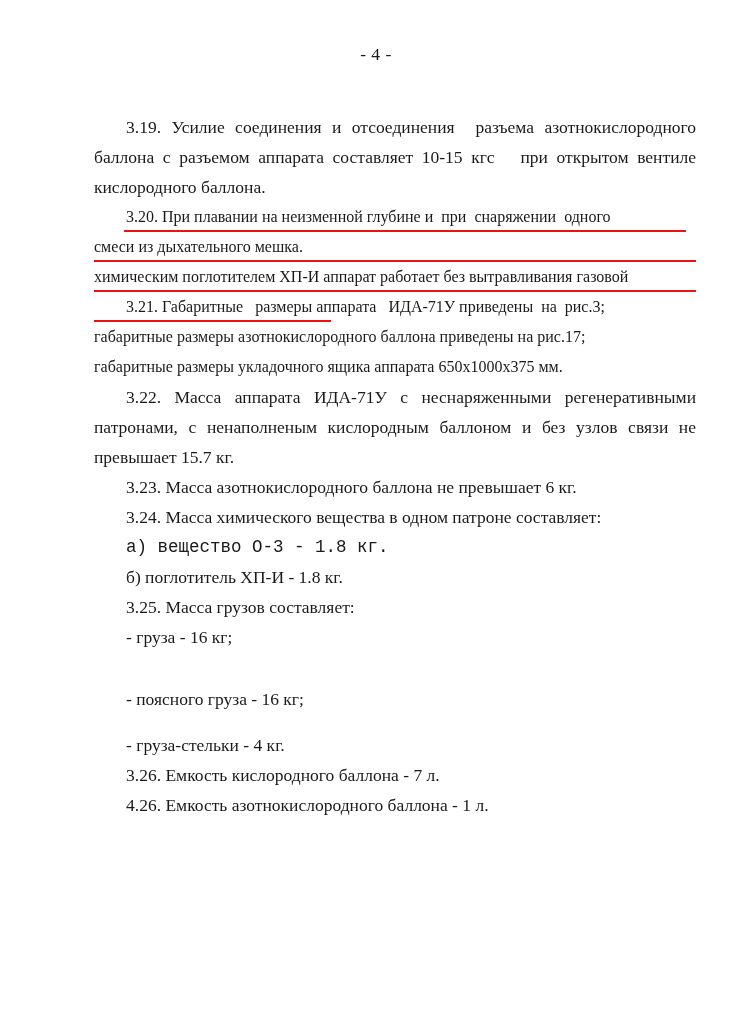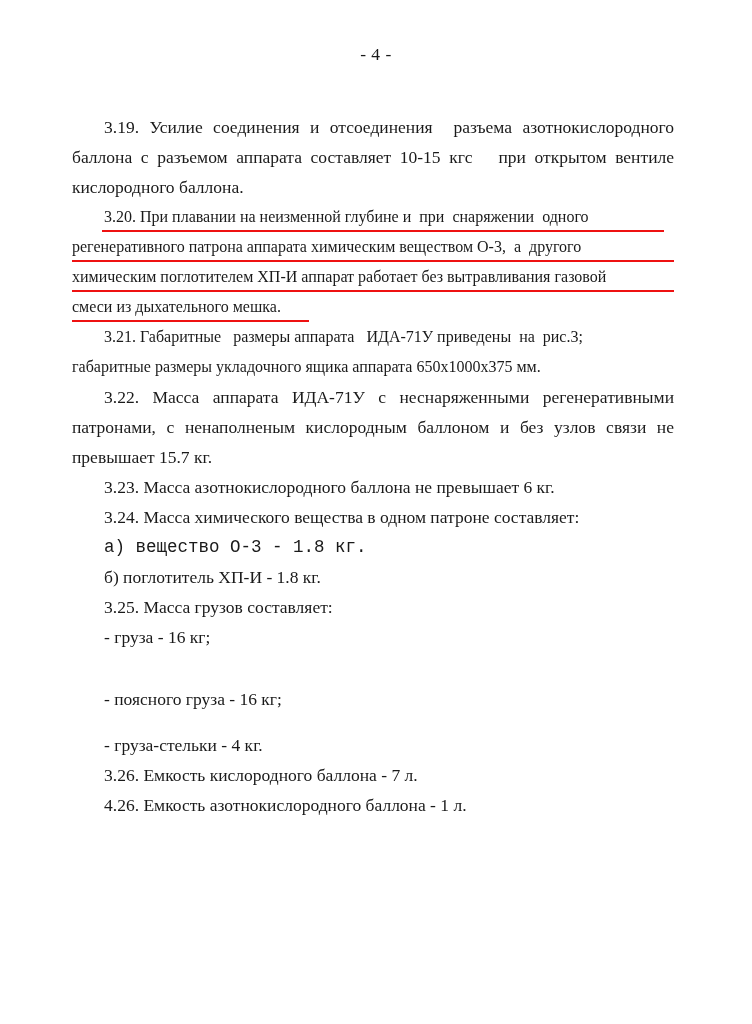--- a/index.html
+++ b/index.html
@@ -27,21 +27,21 @@
     left: 0;
     width: 752px;
     text-align: center;
     font-size: 17.5px;
     letter-spacing: 0.5px;
     color: #1a1a1a;
   }
   .body-text {
     position: absolute;
     top: 112px;
-    left: 72px;
+    left: 94px;
     width: 602px;
   }
   p.para {
     margin: 0;
     font-size: 17.5px;
     line-height: 30px;
     text-align: justify;
     text-indent: 32px;
     color: #1a1a1a;
     white-space: pre-wrap;
@@ -80,32 +80,32 @@
 <div class="page">
 
   <div class="page-number">- 4 -</div>
 
   <div class="body-text">
 
     <p class="para">3.19. Усилие соединения и отсоединения  разъема азотнокислородного баллона с разъемом аппарата составляет 10-15 кгс   при открытом вентиле кислородного баллона.</p>
 
     <div class="marked-block">
       <div class="mline indent">3.20. При плавании на неизменной глубине и  при  снаряжении  одного</div>
-      <div class="mline">регенеративного патрона аппарата химическим веществом О-3,  а  другого</div>
+      <div class="mline">смеси из дыхательного мешка.</div>
       <div class="mline">химическим поглотителем ХП-И аппарат работает без вытравливания газовой</div>
-      <div class="mline">смеси из дыхательного мешка.</div>
 
       <div class="underline-red u1"></div>
       <div class="underline-red u2"></div>
       <div class="underline-red u3"></div>
       <div class="underline-red u4"></div>
     </div>
 
     <div>
       <div class="mline indent">3.21. Габаритные   размеры аппарата   ИДА-71У приведены  на  рис.3;</div>
+      <div class="mline">габаритные размеры азотнокислородного баллона приведены на рис.17;</div>
       <div class="mline">габаритные размеры укладочного ящика аппарата 650х1000х375 мм.</div>
     </div>
 
     <p class="para">3.22. Масса аппарата ИДА-71У с неснаряженными регенеративными патронами, с ненаполненым кислородным баллоном и без узлов связи не превышает 15.7 кг.</p>
 
     <p class="para">3.23. Масса азотнокислородного баллона не превышает 6 кг.</p>
 
     <p class="para">3.24. Масса химического вещества в одном патроне составляет:</p>
 
     <p class="para noindent" style="text-indent:32px;font-family:Liberation Mono, monospace;">а) вещество О-3 - 1.8 кг.</p>

